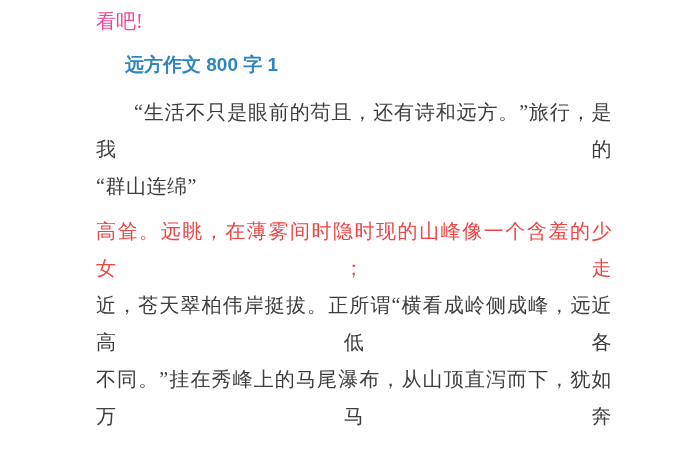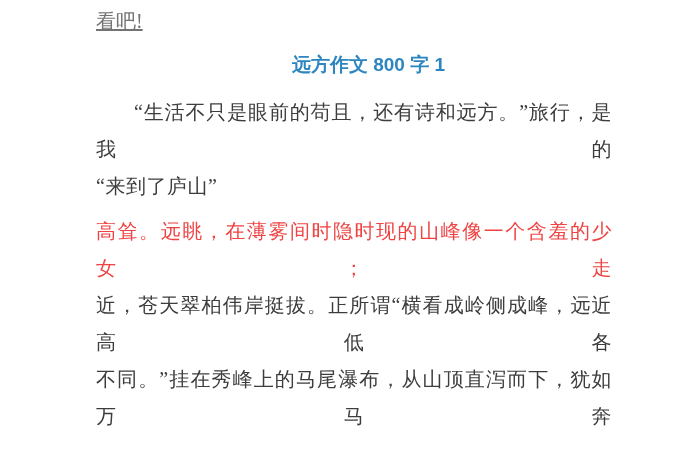--- a/index.html
+++ b/index.html
@@ -33,40 +33,40 @@
     color: #3d3d3d;
     text-align: left;
   }
   .heading {
     margin: 16px 0 0 29px;
     font-family: "Liberation Sans", "DejaVu Sans", sans-serif;
     font-size: 19px;
     line-height: 26px;
     font-weight: bold;
     color: #2e86c1;
-    text-align: center;
+    text-align: left;
   }
   .para-1 { margin-top: 16px; }
   .para-2 { margin-top: 8px; }
   .just { text-align-last: justify; }
   .short { text-align-last: left; }
   .indent { text-indent: 1.9em; }
 </style>
 </head>
 <body style="background: rgb(255, 255, 255);">
 
 <div class="doc">
 
-  <div class="intro-line" style="color: #737373; text-decoration: underline;">看吧!</div>
+  <div class="intro-line" style="color: #ec4899;">看吧!</div>
 
   <h2 class="heading" style="color: rgb(46, 134, 193);">远方作文 800 字 1</h2>
 
   <div class="para-1">
     <div class="line just indent" style="color: rgb(61, 61, 61);">“生活不只是眼前的苟且，还有诗和远方。”旅行，是我的</div>
-    <div class="line short" style="color: rgb(61, 61, 61);">“来到了庐山”</div>
+    <div class="line short" style="color: rgb(61, 61, 61);">“群山连绵”</div>
   </div>
 
   <div class="para-2">
     <div class="line just" style="color: #ef4444;">高耸。远眺，在薄雾间时隐时现的山峰像一个含羞的少女；走</div>
     <div class="line just" style="color: rgb(61, 61, 61); font-family: Liberation Serif, serif;">近，苍天翠柏伟岸挺拔。正所谓“横看成岭侧成峰，远近高低各</div>
     <div class="line just" style="color: rgb(61, 61, 61);">不同。”挂在秀峰上的马尾瀑布，从山顶直泻而下，犹如万马奔</div>
 
   </div>
 
 </div>

